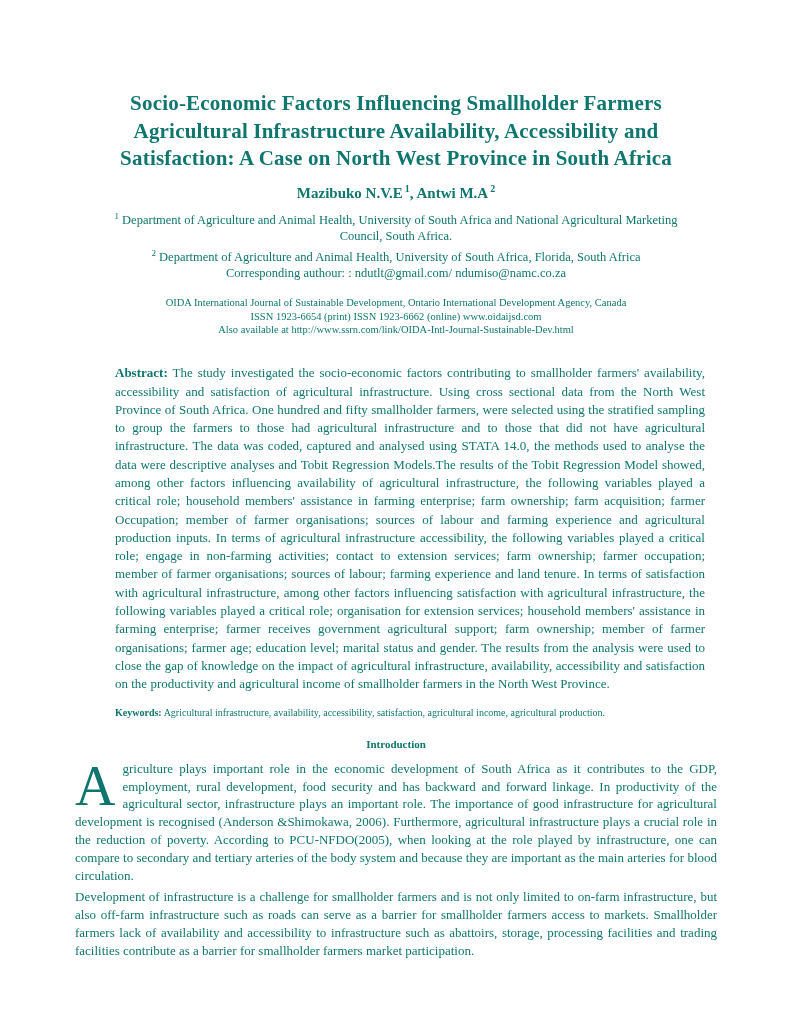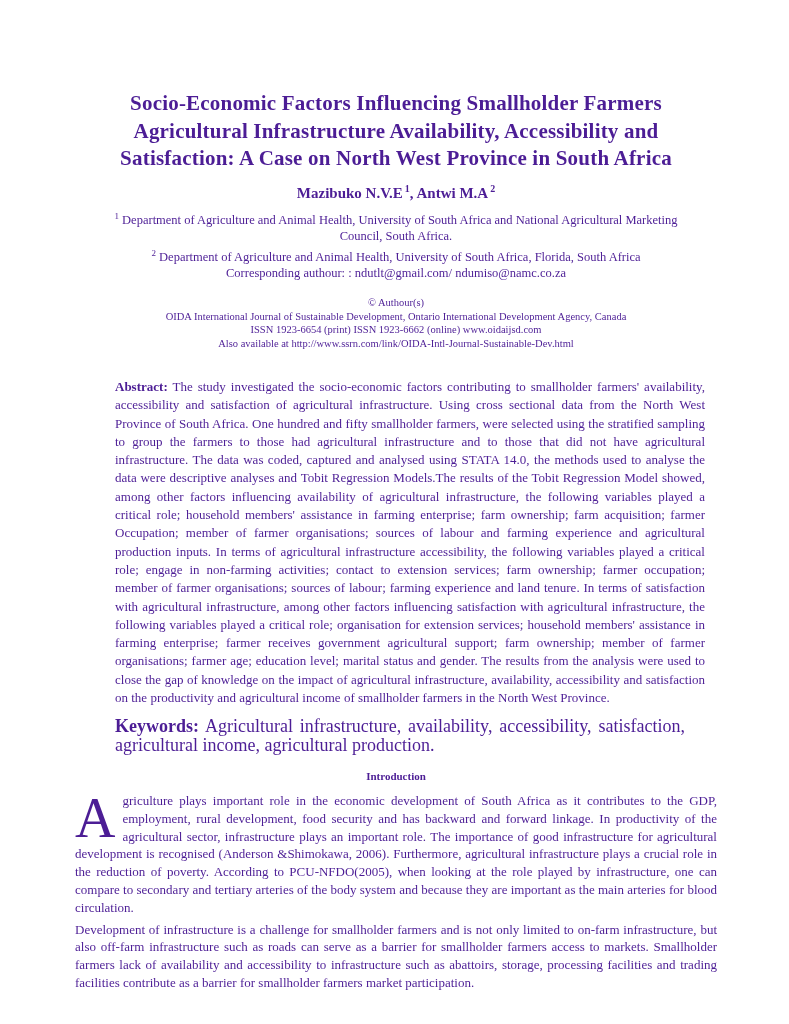--- a/index.html
+++ b/index.html
@@ -6,21 +6,21 @@
     margin: 0;
     padding: 0;
     background: #e8e8e8;
   }
   .page {
     position: relative;
     width: 789px;
     height: 1024px;
     margin: 0 auto;
     background: #ffffff;
-    color: #4c1d95;
+    color: #0f766e;
     font-family: "Liberation Serif", "DejaVu Serif", serif;
     overflow: hidden;
     box-sizing: border-box;
     padding: 90px 72px 0 75px;
   }
   .title {
     margin: 0;
     font-size: 21px;
     line-height: 27.5px;
     font-weight: bold;
@@ -62,21 +62,21 @@
     line-height: 13.8px;
   }
   .abstract-par {
     margin: 27px 12px 0 40px;
     font-size: 13px;
     line-height: 18.3px;
     text-align: justify;
   }
   .keywords-par {
     margin: 10px 32px 16px 40px;
-    font-size: 18px;
+    font-size: 10px;
     line-height: 18.3px;
     text-align: justify;
   }
   .par-label {
     font-weight: bold;
   }
   .section-heading {
     margin: 15px 0 0 0;
     text-align: center;
     font-size: 11px;
@@ -121,21 +121,20 @@
       <span>Department of Agriculture and Animal Health, University of South Africa and National Agricultural Marketing Council, South Africa.</span>
     </div>
     <div class="affil">
       <sup>2</sup>
       <span>Department of Agriculture and Animal Health, University of South Africa, Florida, South Africa</span>
     </div>
     <div class="corresponding">Corresponding authour: : ndutlt@gmail.com/ ndumiso@namc.co.za</div>
   </div>
 
   <div class="imprint">
-    <div>© Authour(s)</div>
     <div>OIDA International Journal of Sustainable Development, Ontario International Development Agency, Canada</div>
     <div>ISSN 1923-6654 (print) ISSN 1923-6662 (online) www.oidaijsd.com</div>
     <div>Also available at http://www.ssrn.com/link/OIDA-Intl-Journal-Sustainable-Dev.html</div>
   </div>
 
   <p class="abstract-par">
     <span class="par-label">Abstract:</span>
     <span>The study investigated the socio-economic factors contributing to smallholder farmers' availability, accessibility and satisfaction of agricultural infrastructure. Using cross sectional data from the North West Province of South Africa. One hundred and fifty smallholder farmers, were selected using the stratified sampling to group the farmers to those had agricultural infrastructure and to those that did not have agricultural infrastructure. The data was coded, captured and analysed using STATA 14.0, the methods used to analyse the data were descriptive analyses and Tobit Regression Models.The results of the Tobit Regression Model showed, among other factors influencing availability of agricultural infrastructure, the following variables played a critical role; household members' assistance in farming enterprise; farm ownership; farm acquisition; farmer Occupation; member of farmer organisations; sources of labour and farming experience and agricultural production inputs. In terms of agricultural infrastructure accessibility, the following variables played a critical role; engage in non-farming activities; contact to extension services; farm ownership; farmer occupation; member of farmer organisations; sources of labour; farming experience and land tenure. In terms of satisfaction with agricultural infrastructure, among other factors influencing satisfaction with agricultural infrastructure, the following variables played a critical role; organisation for extension services; household members' assistance in farming enterprise; farmer receives government agricultural support; farm ownership; member of farmer organisations; farmer age; education level; marital status and gender. The results from the analysis were used to close the gap of knowledge on the impact of agricultural infrastructure, availability, accessibility and satisfaction on the productivity and agricultural income of smallholder farmers in the North West Province.</span>
   </p>
 

